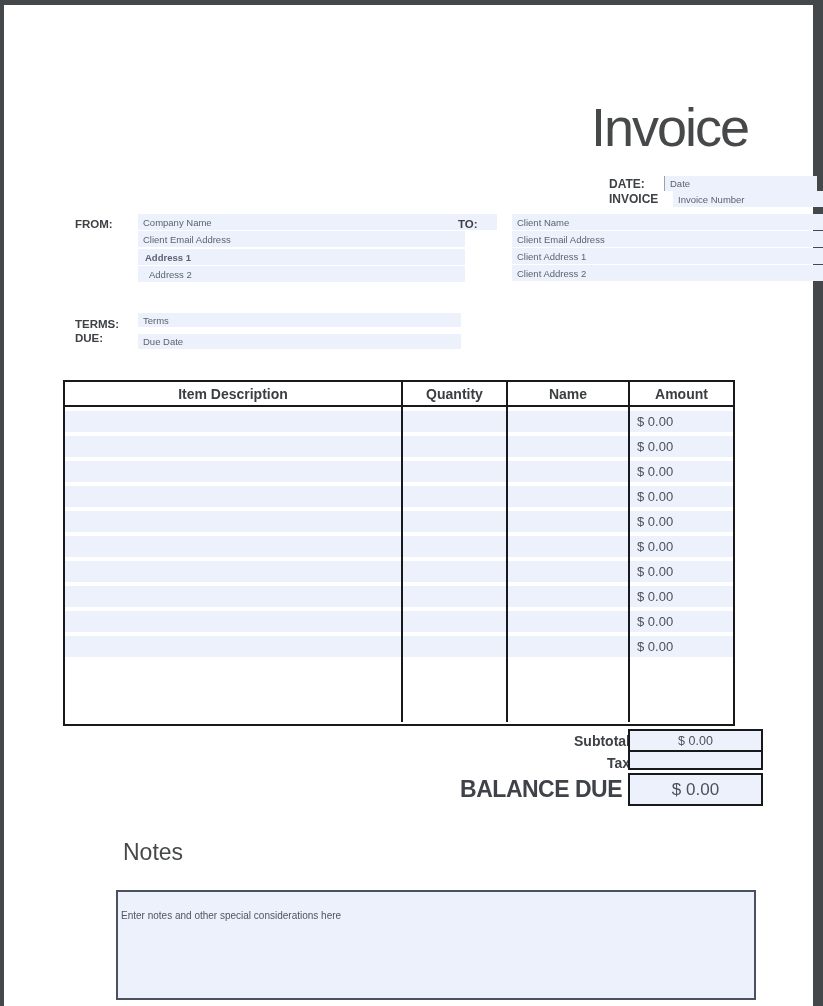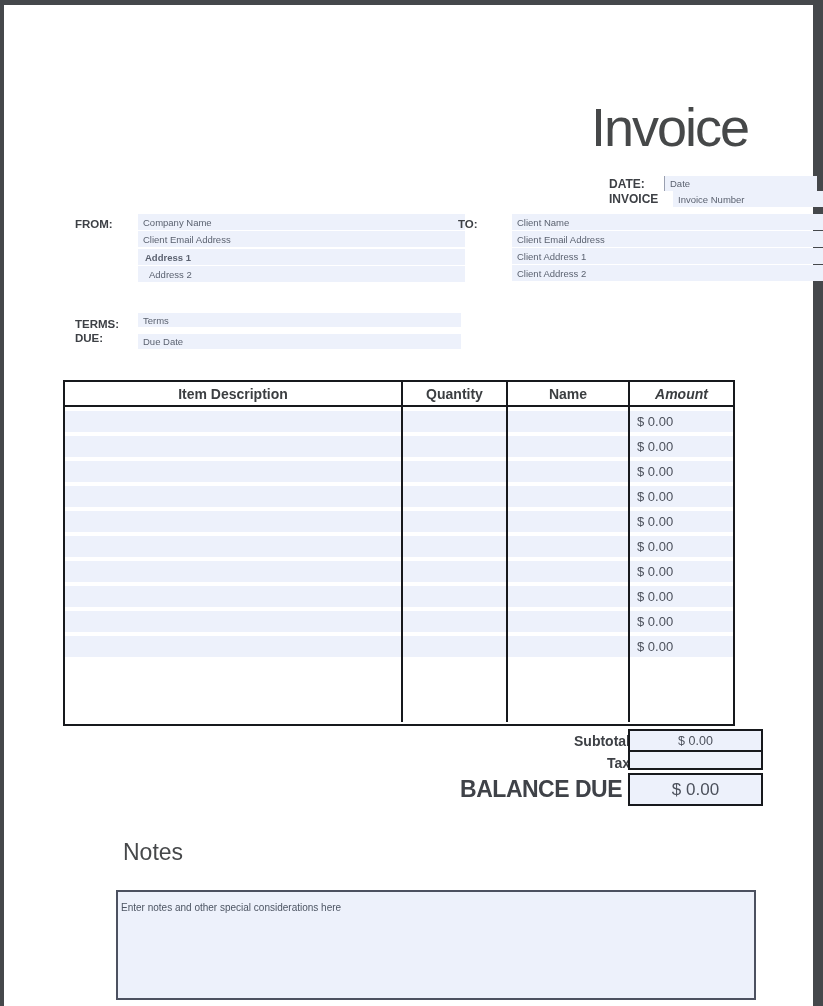--- a/index.html
+++ b/index.html
@@ -31,62 +31,62 @@
   .date-field{left:649px;top:176px;width:153px;height:15px;border-left:1px solid #9aa0b0;}
   .invnum-field{left:658px;top:191px;width:152px;height:16px;}
 
   
   .invoice-table{position:absolute;left:63px;top:380px;width:672px;height:346px;
                  border:2px solid var(--table-border);}
   .t-head{display:grid;grid-template-columns:338px 105px 122px 1fr;height:25px;
           border-bottom:2px solid var(--table-border);}
   .t-head .hcell{display:flex;align-items:center;justify-content:center;
           font-weight:bold;font-size:14px;color:#3b3e41;border-right:2px solid var(--table-border);}
-  .t-head .hcell:last-child{border-right:none;font-style:italic;}
+  .t-head .hcell:last-child{border-right:none;}
   .t-body{display:grid;grid-template-columns:338px 105px 122px 1fr;height:315px;}
   .t-col{border-right:2px solid var(--table-border);padding-top:4px;}
   .t-col:last-child{border-right:none;}
   .stripe{display:block;width:100%;height:21px;margin-bottom:4px;background:var(--field-bg);
           border:none;outline:none;font-family:"Liberation Sans",sans-serif;font-size:12px;color:var(--value);padding:0 6px;}
   .amount-stripe{line-height:21px;font-size:13px;padding-left:7px;color:var(--value);}
 
   
   .tot-lbl{position:absolute;font-weight:bold;color:var(--ink);font-size:14px;text-align:center;right:193px;}
   .balance-lbl{position:absolute;right:201px;font-weight:bold;color:#3f4248;font-size:23px;letter-spacing:-0.5px;}
   .tot-box{position:absolute;left:628px;width:135px;background:var(--field-bg);
            border:2px solid var(--table-border);text-align:center;color:var(--value);}
   .subtotal-box{top:729px;height:23px;font-size:12.5px;line-height:20px;}
   .tax-box{top:750px;height:20px;}
   .balance-box{top:773px;height:33px;font-size:17px;line-height:29px;}
 
   
   .notes-heading{position:absolute;left:123px;top:839px;font-size:23px;color:#46484a;font-weight:400;}
   .notes-area{position:absolute;left:116px;top:890px;width:640px;height:110px;background:var(--field-bg);
               border:2px solid #4c5160;resize:none;outline:none;
-              font-family:"Liberation Sans",sans-serif;font-size:10px;color:#4d5563;padding:10px 3px;}
+              font-family:"Liberation Sans",sans-serif;font-size:10px;color:#4d5563;padding:18px 3px;}
   .notes-area::placeholder{color:#4d5563;opacity:1;}
 </style>
 </head>
 <body>
 
 <div id="page">
   <div class="frame-top"></div>
   <div class="frame-left"></div>
   <div class="frame-right"></div>
 
   <div class="doc-title">Invoice</div>
 
   <div class="lbl lbl-big" style="left:609px;top:177px;">DATE:</div>
   <input class="field date-field" type="text" placeholder="Date" style="">
   <div class="lbl lbl-big" style="left:609px;top:192px;">INVOICE</div>
   <input class="field invnum-field" type="text" placeholder="Invoice Number" style="">
 
   <div class="lbl" style="left:75px;top:218px;">FROM:</div>
   <div id="from-fields">
-      <input type="text" class="field" placeholder="Company Name" style="left: 123px; top: 214px; width: 327px; height: 16px; padding-left: 5px;">
+      <input type="text" class="field" placeholder="Company Name" style="left: 123px; top: 214px; width: 359px; height: 16px; padding-left: 5px;">
       <input type="text" class="field" placeholder="Client Email Address" style="left: 123px; top: 231px; width: 327px; height: 16px; padding-left: 5px;">
       <input type="text" class="field" placeholder="Address 1" style="left: 123px; top: 249px; width: 327px; height: 16px; padding-left: 7px; font-weight: bold;">
       <input type="text" class="field" placeholder="Address 2" style="left: 123px; top: 266px; width: 327px; height: 16px; padding-left: 11px;">
     </div>
 
   <div class="lbl" style="left:458px;top:218px;">TO:</div>
   <div id="to-fields">
       <input type="text" class="field" placeholder="Client Name" style="left: 497px; top: 214px; width: 316px; height: 16px; padding-left: 5px;">
       <input type="text" class="field" placeholder="Client Email Address" style="left: 497px; top: 231px; width: 316px; height: 16px; padding-left: 5px;">
       <input type="text" class="field" placeholder="Client Address 1" style="left: 497px; top: 248px; width: 316px; height: 16px; padding-left: 5px;">

